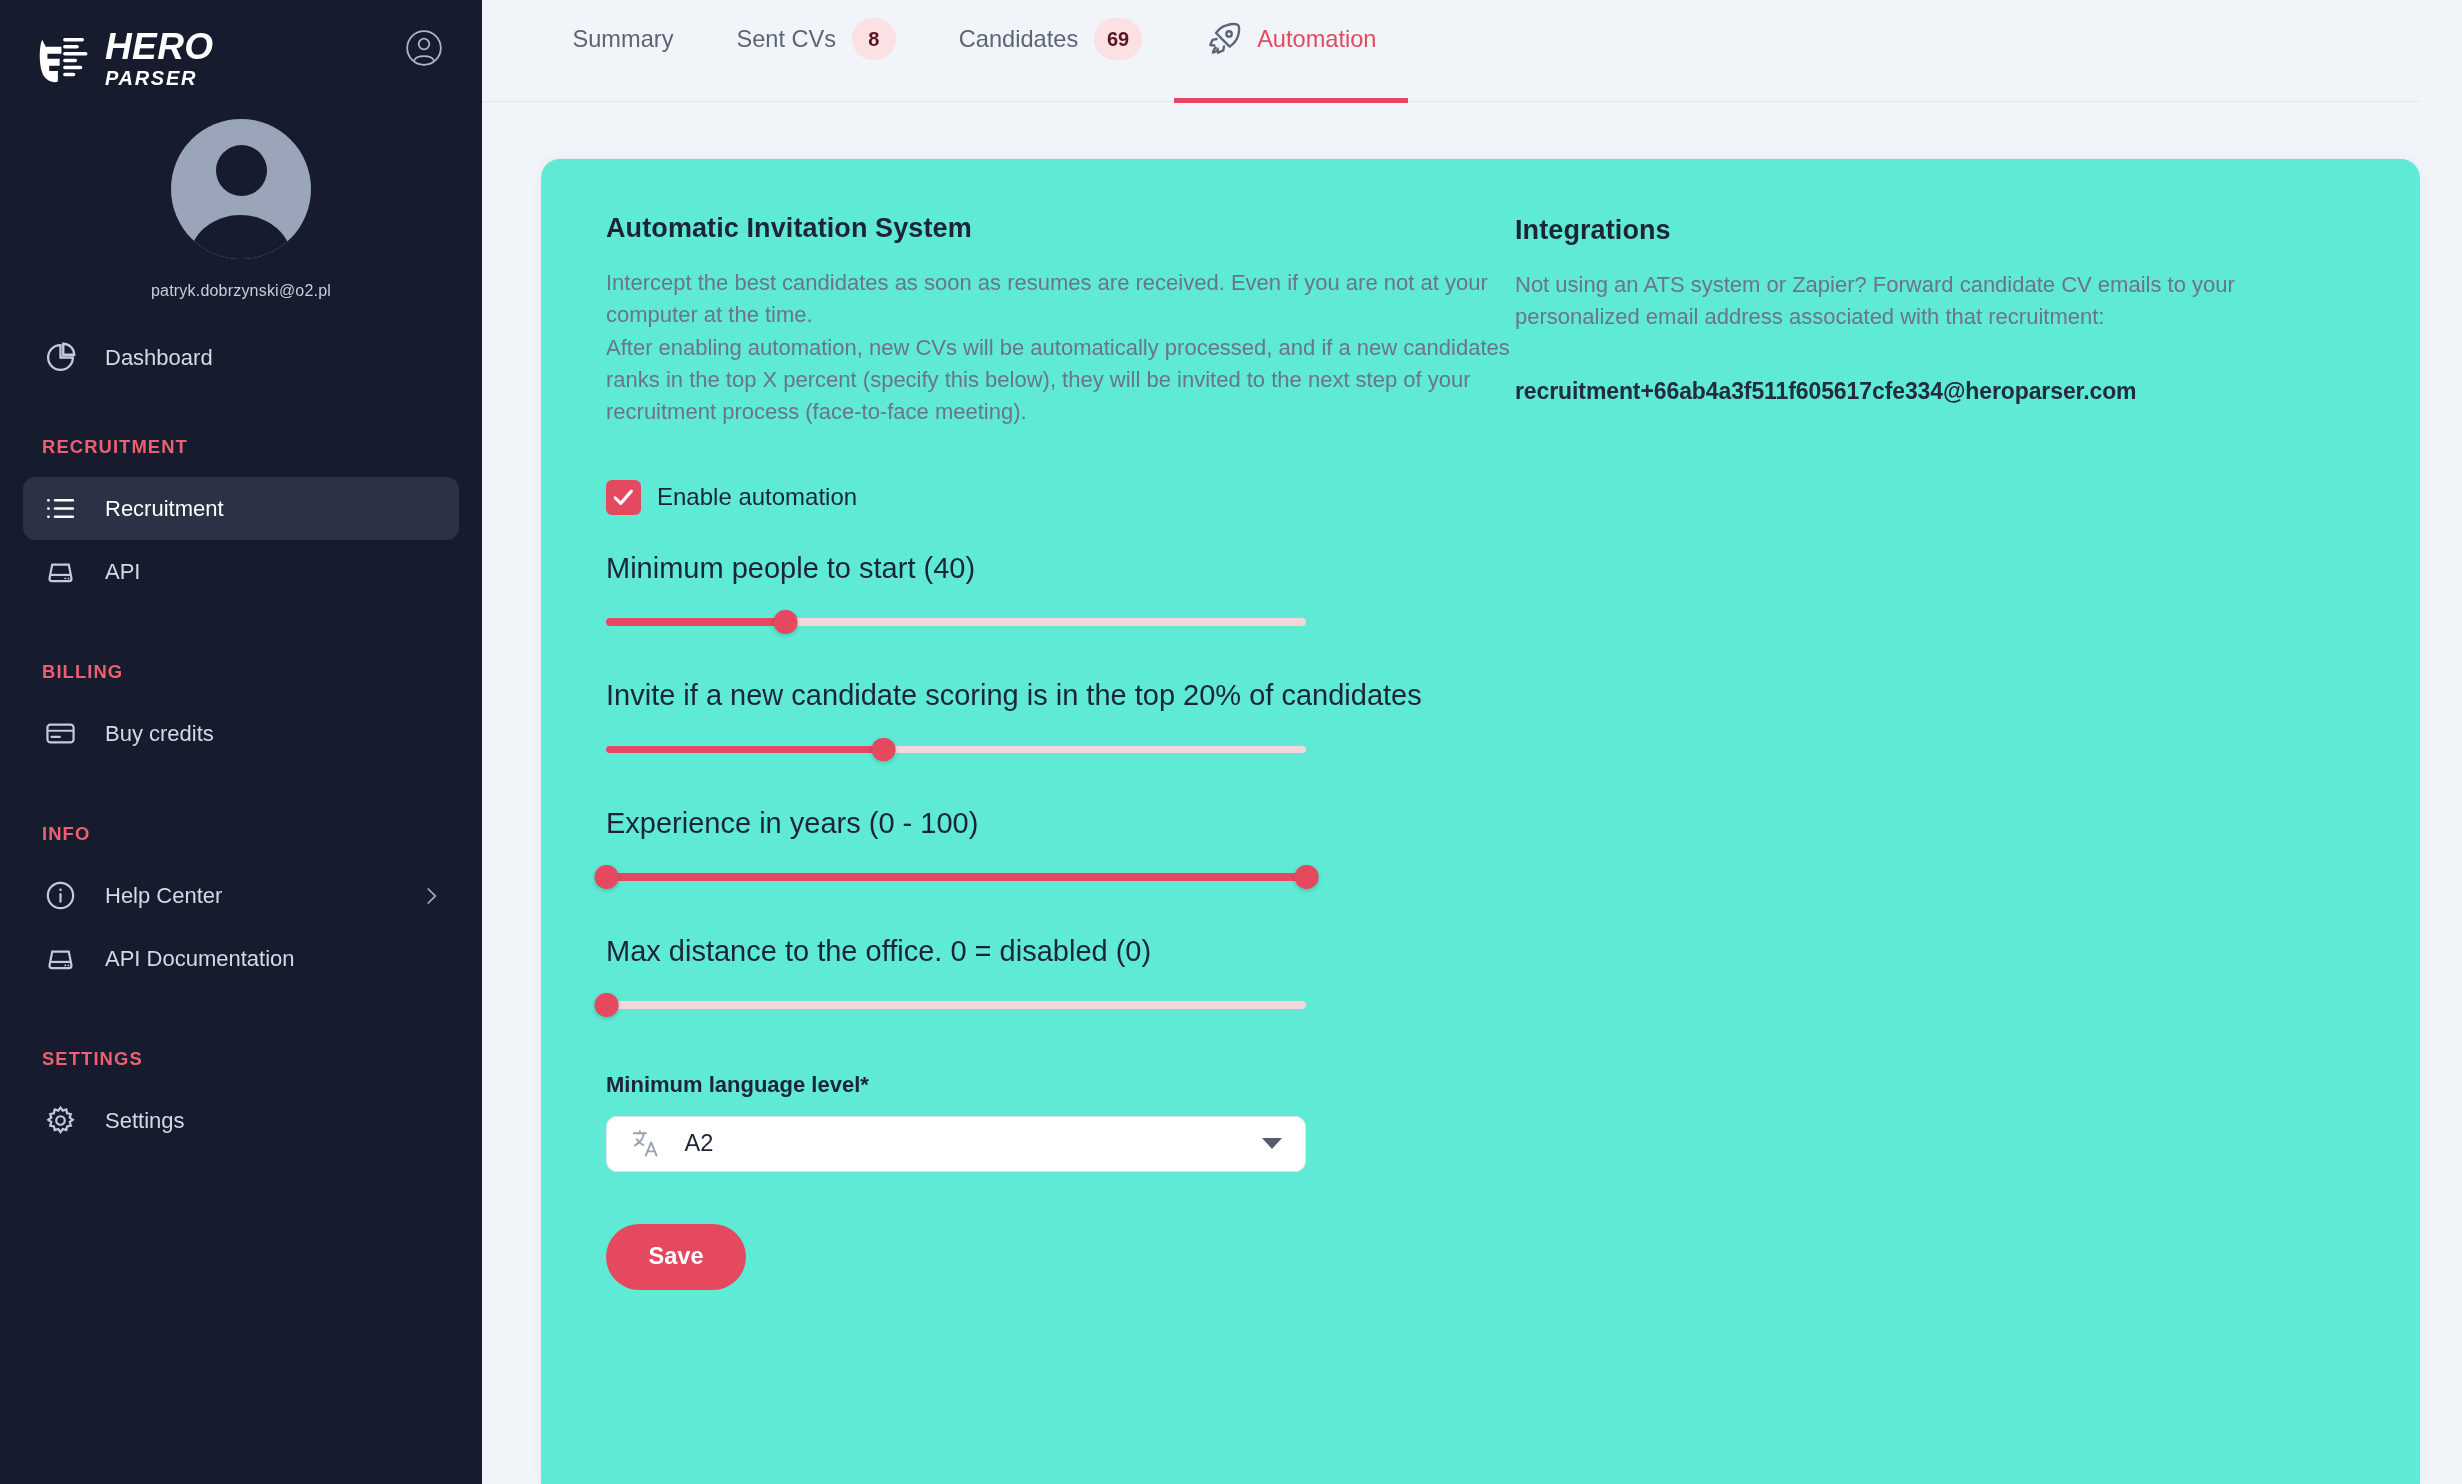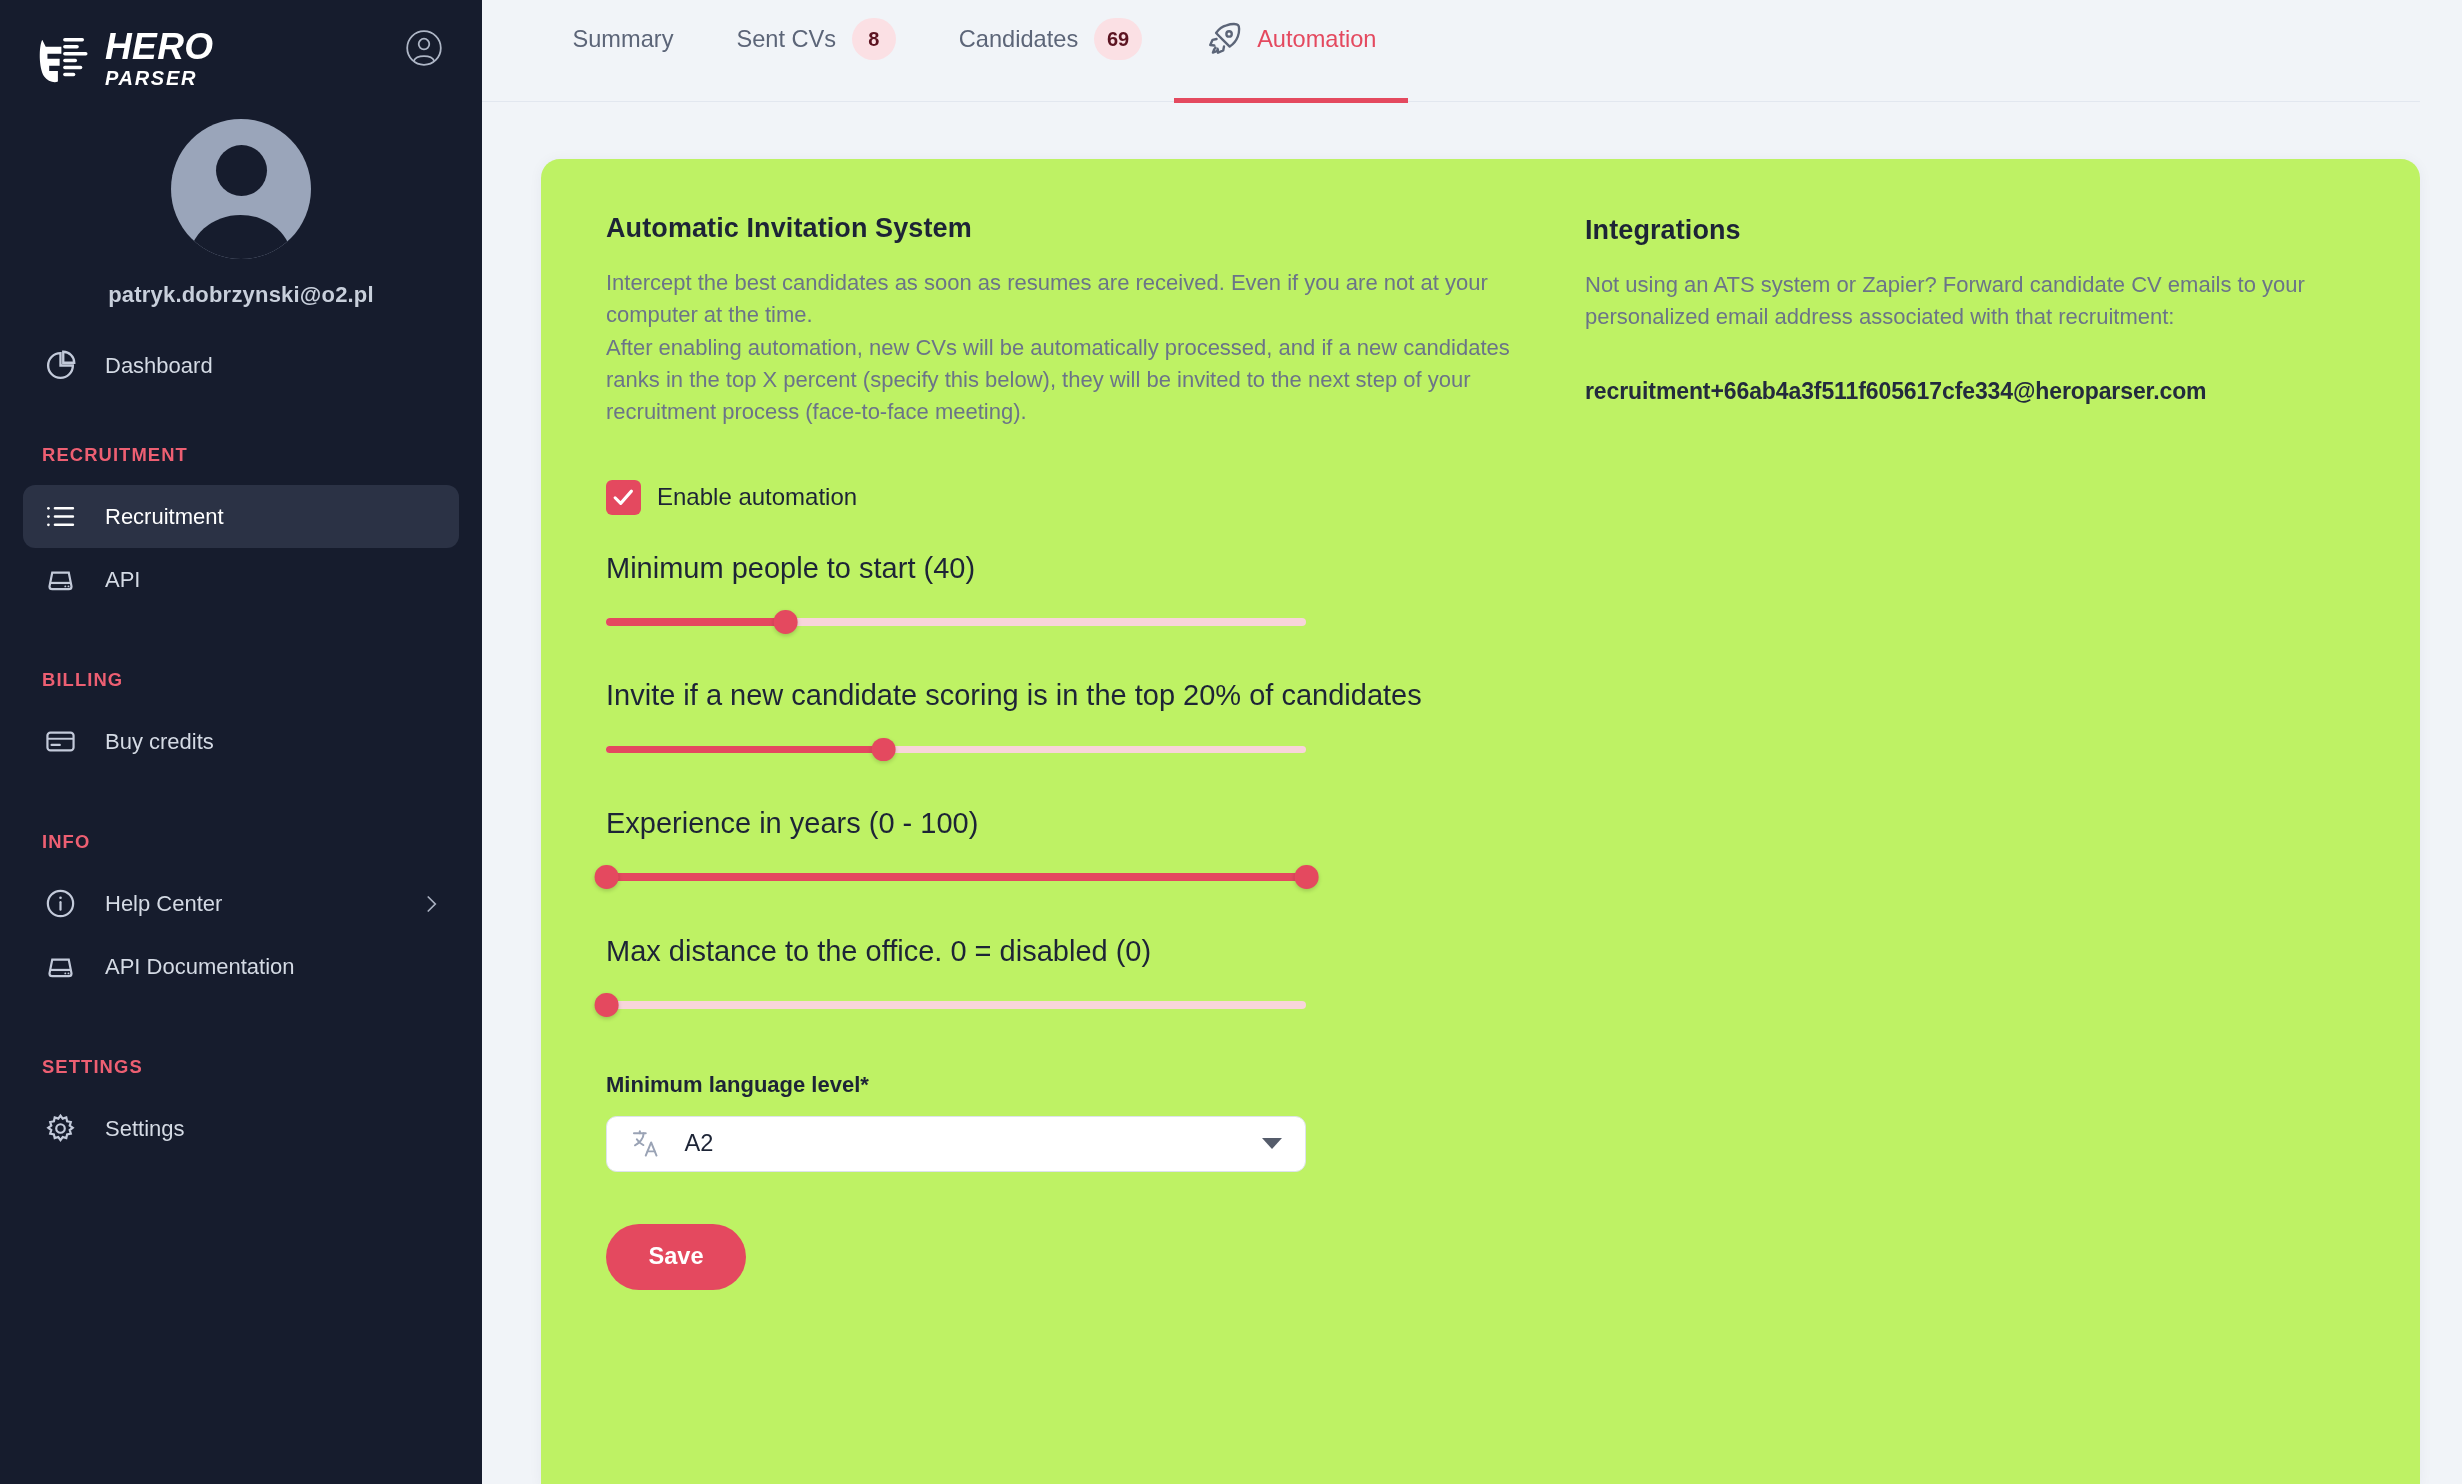--- a/index.html
+++ b/index.html
@@ -52,21 +52,21 @@
     width: 51px; height: 51px; border-radius: 50%;
     background: #161c2d; left: 45px; top: 26px;
   }
   .avatar::after {
     content: ""; position: absolute;
     width: 103px; height: 91px; border-radius: 50%;
     background: #161c2d; left: 18.4px; top: 96px;
   }
   .user-email {
     text-align: center; color: #c8cfdb;
-    font-size: 22px; margin-top: 23px; letter-spacing: 0.2px; font-weight: bold;
+    font-size: 16px; margin-top: 23px; letter-spacing: 0.2px;
   }
   .nav { margin-top: 26px; padding: 0 23px; }
   .nav-item {
     display: flex; align-items: center;
     height: 63px; padding: 0 19px;
     border-radius: 12.2px; cursor: pointer;
     color: #d4dae4; font-size: 22px; text-align: right;
   }
   .nav-item.active { background: #2b3245; color: #ffffff; font-weight: 500; }
   .nav-icon {
@@ -113,25 +113,25 @@
     min-width: 44px; height: 42px; padding: 0 13px;
     border-radius: 23px; background: #fbe0e4;
     color: #5c1421; font-size: 20px; font-weight: 600;
     margin-left: 15.7px;
   }
   .tab-rocket { width: 38px; height: 38px; margin-right: 14px; }
 
   .card {
     position: absolute;
     left: 59px; right: 42px; top: 159px; bottom: 0;
-    background: #bef264;
+    background: #5eead4;
     border-radius: 19px 19px 0 0;
     box-shadow: 0 1.7px 14px rgba(30,40,70,.05);
     padding: 54px 65px 0 65px;
-    display: flex; gap: 70px;
+    display: flex; 
     overflow: hidden;
   }
   .col-left { width: 909px; flex: 0 0 909px; }
   .col-right { flex: 1 1 auto; padding-top: 1.7px; }
 
   .sec-title {
     font-size: 27px; font-weight: 600; color: #1d2436;
     letter-spacing: 0.1px;
   }
   .sec-body {

